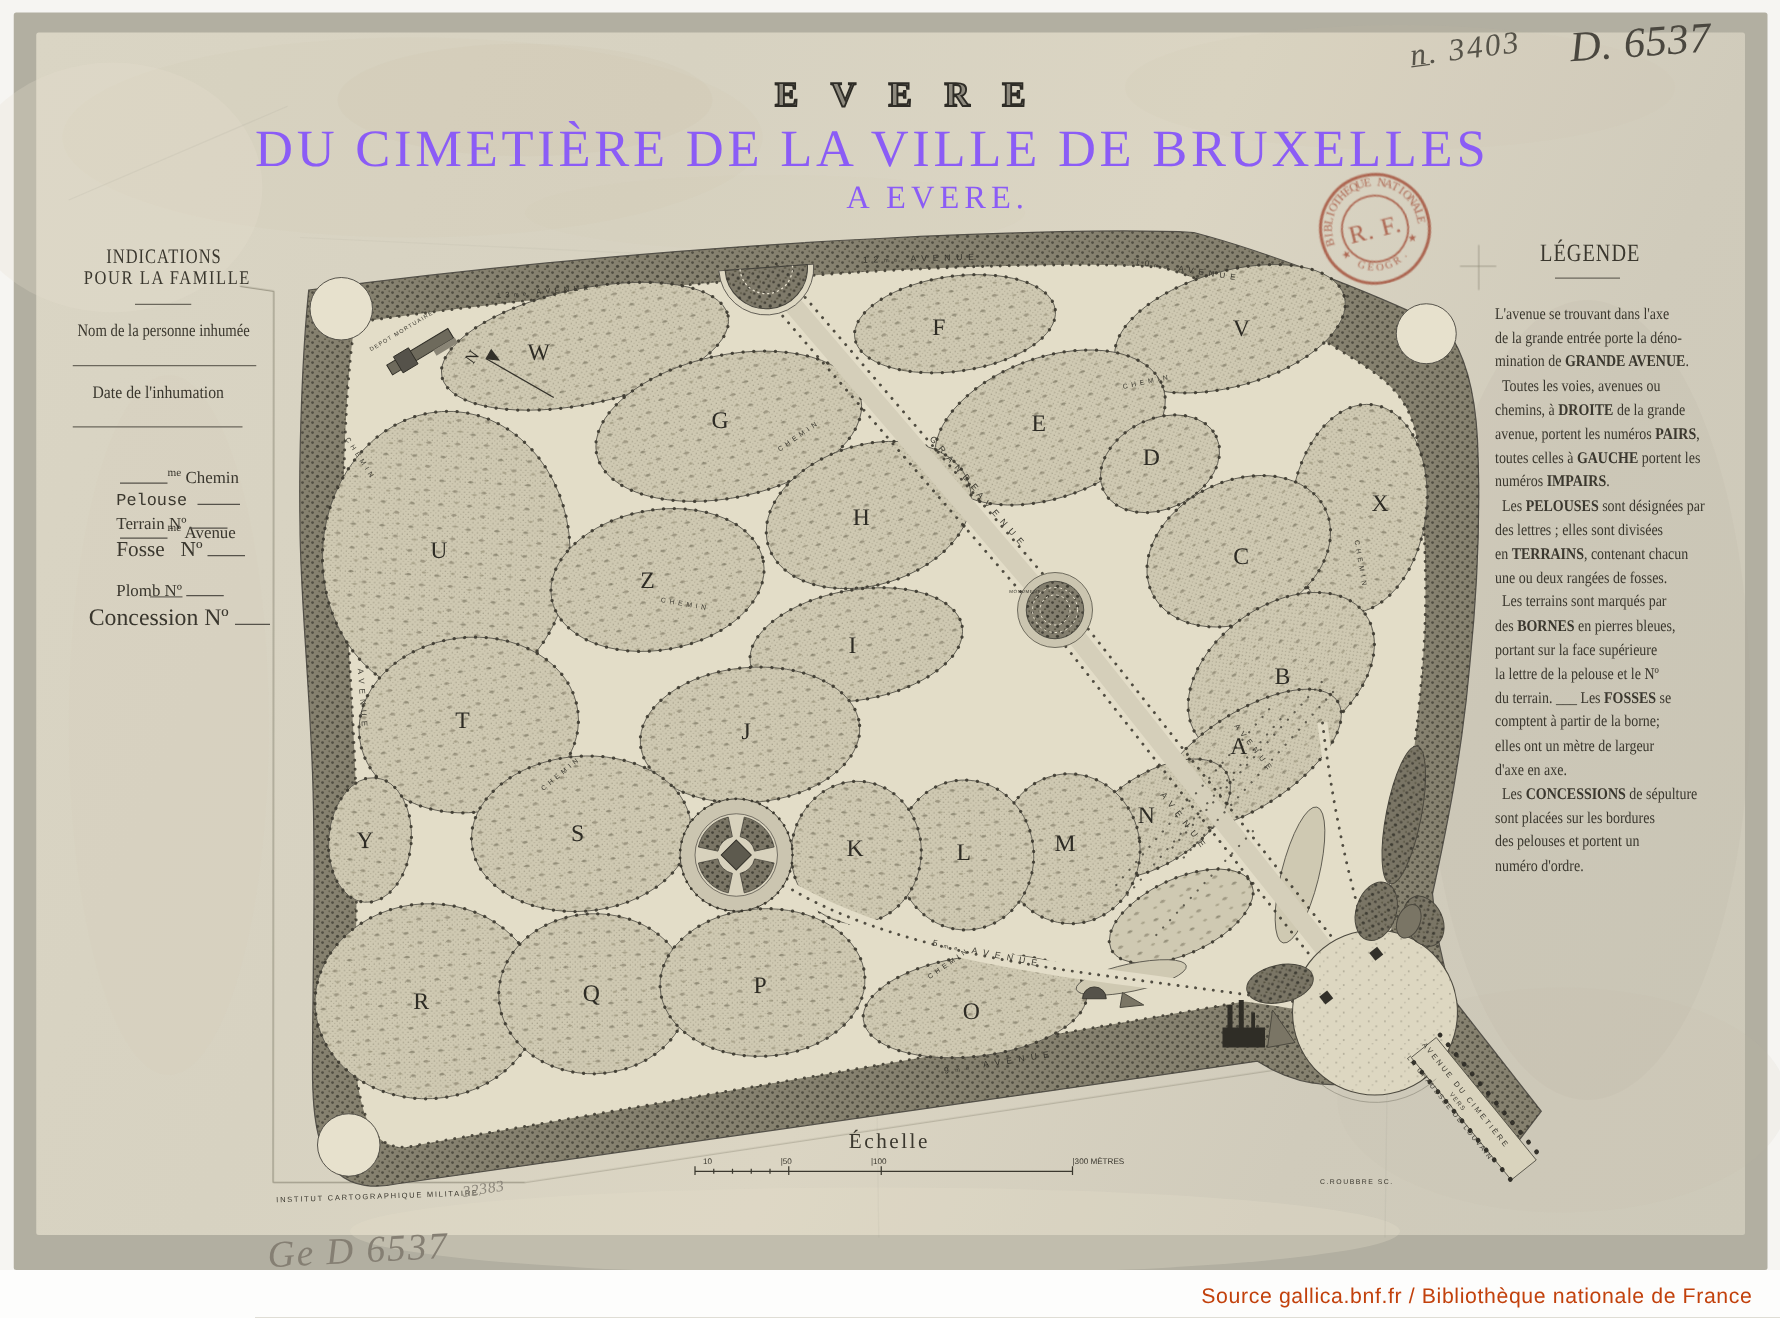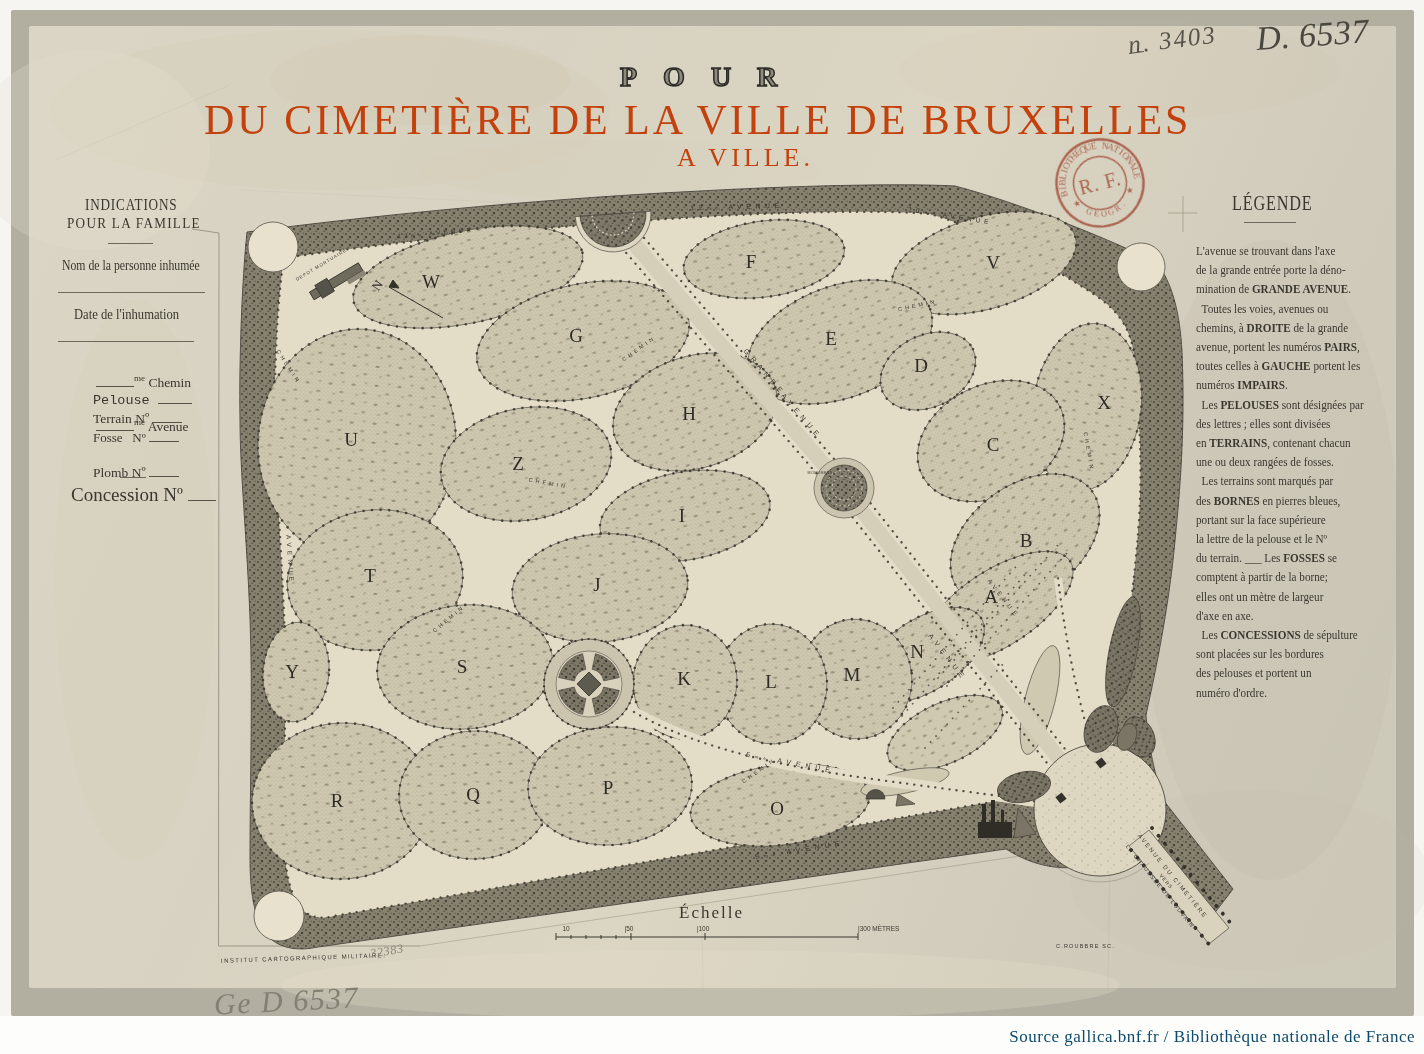--- a/index.html
+++ b/index.html
@@ -3,23 +3,23 @@
 <meta charset="utf-8">
 <style>
   html,body{margin:0;padding:0;}
   body{width:1424px;height:1054px;position:relative;overflow:hidden;
        background:#f6f5f2;font-family:"Liberation Serif",serif;}
   .abs{position:absolute;}
   #cloth{left:11px;top:10px;width:1403px;height:1006px;background:#b2afa1;border-radius:2px;}
   #paper{left:29px;top:26px;width:1367px;height:962px;border-radius:2px;
      background:linear-gradient(113deg,#dad5c4 0%,#d7d2c1 30%,#dbd5c3 55%,#d0cbbb 78%,#cdc9b9 100%);}
   #footerbar{left:0;top:1016px;width:1424px;height:38px;background:#fdfdfc;}
-  #footertext{top:1027px;right:9px;font-family:Liberation Serif, serif;
-     font-size:17px;color:#0c4a6e;letter-spacing:0.5px;}
-  .ttl{color:#c2410c;white-space:nowrap;}
+  #footertext{top:1027px;right:22px;font-family:Liberation Sans, sans-serif;
+     font-size:17px;color:#c2410c;letter-spacing:0.5px;}
+  .ttl{color:#8b5cf6;white-space:nowrap;}
   .lp{color:#3a372e;white-space:nowrap;}
   .bl{display:inline-block;border-bottom:0.9px solid #55524a;height:11px;}
   .rule{position:absolute;border-top:0.9px solid #6b675c;}
   sup{font-size:9px;}
 </style>
 </head>
 <body>
 
 <div id="cloth" class="abs"></div>
 
@@ -540,43 +540,43 @@
 <text x="1088.2" y="214.3" font-family="Liberation Serif,serif" font-size="8.5" fill="#c05a45" text-anchor="middle" transform="rotate(20.7 1088.2 214.3)">E</text>
 <text x="1096.0" y="216.3" font-family="Liberation Serif,serif" font-size="8.5" fill="#c05a45" text-anchor="middle" transform="rotate(6.9 1096.0 216.3)">O</text>
 <text x="1104.0" y="216.3" font-family="Liberation Serif,serif" font-size="8.5" fill="#c05a45" text-anchor="middle" transform="rotate(-6.9 1104.0 216.3)">G</text>
 <text x="1111.8" y="214.3" font-family="Liberation Serif,serif" font-size="8.5" fill="#c05a45" text-anchor="middle" transform="rotate(-20.7 1111.8 214.3)">R</text>
 <text x="1118.9" y="210.6" font-family="Liberation Serif,serif" font-size="8.5" fill="#c05a45" text-anchor="middle" transform="rotate(-34.4 1118.9 210.6)">.</text>
 <text x="1129.6" y="198.7" font-family="Liberation Serif,serif" font-size="8.5" fill="#c05a45" text-anchor="middle" transform="rotate(-62.0 1129.6 198.7)">★</text>
 <text x="1100" y="190" font-family="Liberation Serif,serif" font-size="20" fill="#c05a45" text-anchor="middle" letter-spacing="1">R. F.</text>
 </g>
 </svg>
 
-<div class="abs ttl" style="left:620px;top:61px;font-size:28px;font-weight:bold;letter-spacing:26px;color:#8e8a7e;-webkit-text-stroke:1.5px #2e2c26;">POUR</div>
+<div class="abs ttl" style="left:620px;top:61px;font-size:28px;font-weight:bold;letter-spacing:26px;color:#8e8a7e;-webkit-text-stroke:1.5px #2e2c26;">EVERE</div>
 
 <div class="abs ttl" style="left:204px;top:96px;font-size:42px;letter-spacing:3px;">DU CIMETIÈRE DE LA VILLE DE BRUXELLES</div>
 
-<div class="abs ttl" style="left:677px;top:143px;font-size:26px;letter-spacing:4px;">A VILLE.</div>
+<div class="abs ttl" style="left:677px;top:143px;font-size:26px;letter-spacing:4px;">A EVERE.</div>
 
 <div class="abs" style="left:1128px;top:26px;font-size:25px;font-style:italic;color:#565349;transform:rotate(-7deg);letter-spacing:2px;">n. 3403</div>
 <div class="abs" style="left:1129px;top:52px;width:15px;border-top:1.5px solid #565349;transform:rotate(-8deg);"></div>
 
 <div class="abs" style="left:1256px;top:16px;font-size:34px;font-style:italic;color:#4a473f;transform:rotate(-4deg);letter-spacing:0.5px;">D. 6537</div>
 
 <div class="abs lp" style="left:85px;top:195px;font-size:16.5px;letter-spacing:1px;transform:scaleX(0.8);transform-origin:0 0;">INDICATIONS</div>
 <div class="abs lp" style="left:67px;top:214px;font-size:15.5px;letter-spacing:1.5px;transform:scaleX(0.85);transform-origin:0 0;">POUR LA FAMILLE</div>
 <div class="rule" style="left:108px;top:243px;width:45px;border-top-width:1.6px;"></div>
 <div class="abs lp" style="left:62px;top:258px;font-size:14px;transform:scaleX(0.84);transform-origin:0 0;">Nom de la personne inhumée</div>
 <div class="rule" style="left:58px;top:292px;width:147px;"></div>
 <div class="abs lp" style="left:74px;top:307px;font-size:14px;transform:scaleX(0.9);transform-origin:0 0;">Date de l'inhumation</div>
 <div class="rule" style="left:58px;top:341px;width:136px;"></div>
 <div class="abs lp" style="left:96px;top:370px;font-size:13.5px;margin-top:47px;"><span class="bl" style="width:38px"></span><sup>me</sup> Avenue</div>
 <div class="abs lp" style="left:96px;top:373px;font-size:13.5px;"><span class="bl" style="width:38px"></span><sup>me</sup> Chemin</div>
 <div class="abs lp" style="left:93px;top:392px;font-size:13.5px;font-family:Liberation Mono, monospace;">Pelouse <span class="bl" style="width:34px"></span></div>
 <div class="abs lp" style="left:93px;top:411px;font-size:13.5px;text-align:center;">Terrain Nº <span class="bl" style="width:30px"></span></div>
-<div class="abs lp" style="left:93px;top:430px;font-size:13px;">Fosse&nbsp;&nbsp; Nº <span class="bl" style="width:30px"></span></div>
+<div class="abs lp" style="left:93px;top:430px;font-size:17px;">Fosse&nbsp;&nbsp; Nº <span class="bl" style="width:30px"></span></div>
 <div class="abs lp" style="left:93px;top:449px;font-size:13.5px;margin-top:16px;">Plomb Nº <span class="bl" style="width:30px"></span></div>
 <div class="rule" style="left:120px;top:477px;width:26px;border-top-width:1.4px;"></div>
 <div class="abs lp" style="left:71px;top:484px;font-size:19px;">Concession Nº <span class="bl" style="width:28px"></span></div>
 
 <div class="abs lp" style="left:1232px;top:192px;font-size:20px;letter-spacing:1px;transform:scaleX(0.81);transform-origin:0 0;">LÉGENDE</div>
 <div class="rule" style="left:1244px;top:222px;width:52px;"></div>
 
 <div class="abs lp" style="left:1196px;top:241px;font-size:13px;line-height:19.2px;
      white-space:nowrap;transform:scaleX(0.86);transform-origin:0 0;">L'avenue se trouvant dans l'axe<br>de la grande entrée porte la déno-<br>mination de <b>GRANDE AVENUE</b>.<br>&nbsp;&nbsp;Toutes les voies, avenues ou<br>chemins, à <b>DROITE</b> de la grande<br>avenue, portent les numéros <b>PAIRS</b>,<br>toutes celles à <b>GAUCHE</b> portent les<br>numéros <b>IMPAIRS</b>.<br>&nbsp;&nbsp;Les <b>PELOUSES</b> sont désignées par<br>des lettres ; elles sont divisées<br>en <b>TERRAINS</b>, contenant chacun<br>une ou deux rangées de fosses.<br>&nbsp;&nbsp;Les terrains sont marqués par<br>des <b>BORNES</b> en pierres bleues,<br>portant sur la face supérieure<br>la lettre de la pelouse et le Nº<br>du terrain. ___ Les <b>FOSSES</b> se<br>comptent à partir de la borne;<br>elles ont un mètre de largeur<br>d'axe en axe.<br>&nbsp;&nbsp;Les <b>CONCESSIONS</b> de sépulture<br>sont placées sur les bordures<br>des pelouses et portent un<br>numéro d'ordre.</div>
 

